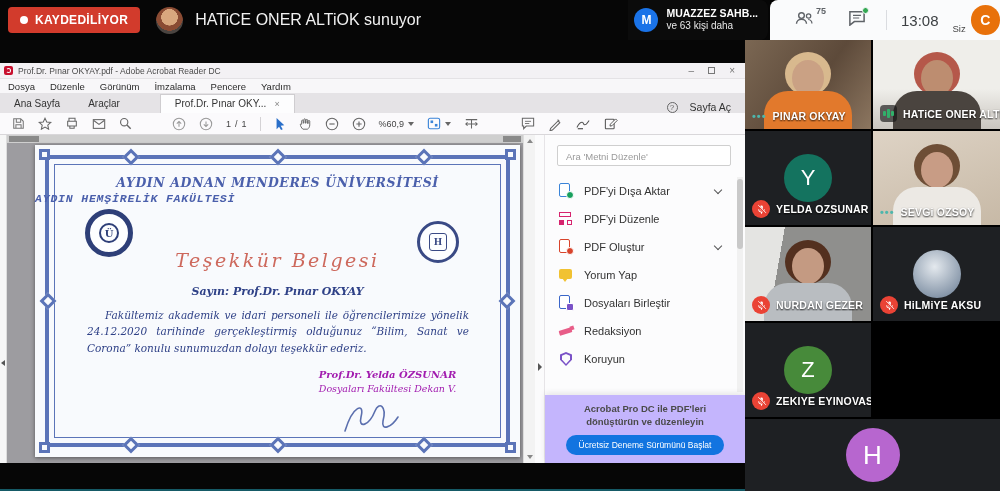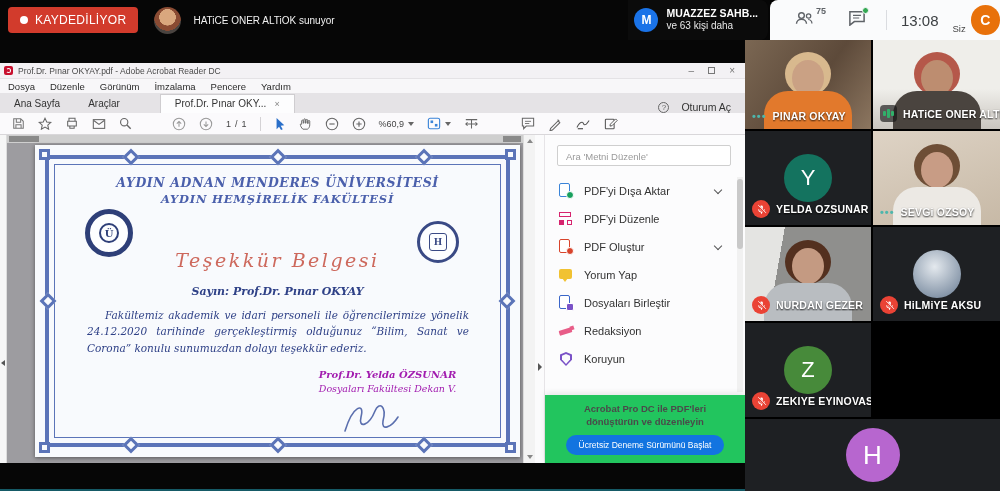--- a/index.html
+++ b/index.html
@@ -5,25 +5,25 @@
   html,body{margin:0;padding:0;background:#222;}
   *{box-sizing:border-box;}
   .stage{position:relative;width:1000px;height:491px;background:#000;overflow:hidden;
          font-family:"Liberation Sans",sans-serif;}
 
   
   .topbar{position:absolute;left:0;top:0;width:1000px;height:40px;}
   .topbar-left{position:absolute;left:0;top:0;width:770px;height:40px;background:#060606;
                display:flex;align-items:center;}
   .rec-badge{margin-left:8px;height:26px;border-radius:4px;background:#d23b2c;color:#fff;
-             display:flex;align-items:center;gap:7px;padding:0 12px;font-size:12px;font-weight:normal;letter-spacing:.3px;}
+             display:flex;align-items:center;gap:7px;padding:0 12px;font-size:12px;font-weight:bold;letter-spacing:.3px;}
   .rec-dot{width:8px;height:8px;border-radius:50%;background:#fff;}
   .presenter-avatar{width:27px;height:27px;border-radius:50%;margin-left:16px;
         background:radial-gradient(circle at 50% 38%,#d9a77e 0 38%,#8a4b33 39% 62%,#4a4440 63%);}
-  .presenter-text{color:#f1f1f1;font-size:10px;margin-left:12px;font-weight:500;}
+  .presenter-text{color:#f1f1f1;font-size:16px;margin-left:12px;font-weight:500;}
   .overflow-pill{position:absolute;right:2px;top:0;height:40px;display:flex;align-items:center;
                  background:#0b0b0b;border-radius:0 8px 8px 0;padding:0 10px 0 6px;gap:8px;}
   .m-circle{width:24px;height:24px;border-radius:50%;background:#1a73e8;color:#fff;font-size:12px;
             display:flex;align-items:center;justify-content:center;font-weight:bold;}
   .pill-lines{display:flex;flex-direction:column;line-height:1.25;}
   .pill-lines .l1{color:#fff;font-size:10.5px;font-weight:bold;}
   .pill-lines .l2{color:#e8e8e8;font-size:10px;}
   .topbar-right{position:absolute;left:770px;top:0;width:230px;height:40px;background:#fafbfc;
                 display:flex;align-items:center;border-radius:8px 0 0 0;}
   .ppl-wrap{position:relative;margin-left:24px;}
@@ -84,22 +84,22 @@
 
   
   .page{position:absolute;left:28px;top:10px;width:485px;height:312px;background:#f8fafd;
         box-shadow:0 1px 4px rgba(0,0,0,.45);font-family:"DejaVu Serif",serif;}
   .fr-outer{position:absolute;inset:10px;border:4px solid #5b74b8;}
   .fr-inner{position:absolute;inset:19px;border:1px solid #5b74b8;}
   .fr-sq{position:absolute;width:11px;height:11px;border:3px solid #5b74b8;background:#f8fafd;}
   .fr-di{position:absolute;width:12px;height:12px;border:3px solid #5b74b8;background:#f8fafd;transform:rotate(45deg);}
   .cert-h1{position:absolute;top:30px;left:0;right:0;text-align:center;font-size:12.5px;font-weight:bold;
            font-style:italic;color:#4b60ac;letter-spacing:.6px;}
-  .cert-h2{position:absolute;top:47px;left:0;right:0;text-align:center;font-size:11.5px;font-weight:bold;
-           font-style:italic;color:#4b60ac;letter-spacing:.8px;}
+  .cert-h2{position:absolute;top:47px;left:0;right:0;font-size:11.5px;font-weight:bold;
+           font-style:italic;color:#4b60ac;letter-spacing:.8px;font-family:Liberation Mono, monospace;}
   .seal{border-radius:50%;position:absolute;background:#fdfeff;display:flex;align-items:center;justify-content:center;}
   .seal-l{left:50px;top:64px;width:48px;height:48px;border:5px solid #2e3f78;}
   .seal-l .core{width:20px;height:20px;border:2px solid #2e3f78;border-radius:50%;display:flex;align-items:center;justify-content:center;color:#2e3f78;font-size:10px;font-weight:bold;}
   .seal-r{left:382px;top:76px;width:42px;height:42px;border:3px solid #3a4a85;}
   .seal-r .core{width:18px;height:18px;border:1.5px solid #3a4a85;border-radius:3px;display:flex;align-items:center;justify-content:center;color:#3a4a85;font-size:9px;font-weight:bold;}
   .cert-title{position:absolute;top:104px;left:0;right:0;text-align:center;font-size:19px;font-style:italic;
               color:#cd685c;letter-spacing:2.5px;}
   .cert-recipient{position:absolute;top:140px;left:0;right:0;text-align:center;font-size:11px;font-weight:bold;
                   font-style:italic;color:#2f4187;}
   .cert-body{position:absolute;top:162px;left:52px;width:382px;font-size:10.5px;font-style:italic;color:#2f4187;
@@ -114,21 +114,21 @@
   .searchbox{position:absolute;left:12px;right:14px;top:10px;height:21px;background:#fff;border:1px solid #cfcfcf;border-radius:2px;}
   .searchbox input{width:100%;height:100%;border:none;outline:none;background:transparent;font-size:9.5px;
                    color:#333;padding:0 8px;font-family:"Liberation Sans",sans-serif;}
   .searchbox input::placeholder{color:#9a9a9a;}
   .toollist{position:absolute;left:0;right:10px;top:42px;}
   .tool-item{display:flex;align-items:center;gap:10px;padding:6px 14px;position:relative;}
   .tool-item .lbl{font-size:11px;color:#323232;}
   .chev{position:absolute;right:14px;width:6px;height:6px;border-right:1.5px solid #555;border-bottom:1.5px solid #555;transform:rotate(45deg);margin-top:-3px;}
   .list-scroll{position:absolute;right:2px;top:42px;width:6px;height:215px;background:#f1f1f1;}
   .list-scroll .thumb{position:absolute;left:0;right:0;top:2px;height:70px;background:#c9c9c9;border-radius:3px;}
-  .promo{position:absolute;left:0;right:0;bottom:0;height:68px;background:#22c55e;box-shadow:0 -2px 6px rgba(0,0,0,.09);
+  .promo{position:absolute;left:0;right:0;bottom:0;height:68px;background:#c4b5fd;box-shadow:0 -2px 6px rgba(0,0,0,.09);
          display:flex;flex-direction:column;align-items:center;justify-content:center;}
   .promo .pl{font-size:9.5px;font-weight:bold;color:#4a4a4a;line-height:1.35;text-align:center;}
   .cta{margin-top:7px;background:#1274e0;color:#fff;font-size:8.5px;border:none;border-radius:11px;
        padding:5px 13px;font-family:"Liberation Sans",sans-serif;}
 
   
   .ticon{width:15px;height:16px;position:relative;flex:0 0 15px;}
   .ticon .pg{position:absolute;left:0;top:0;width:11px;height:14px;border-radius:2px;border:1.6px solid #888;background:#fff;}
   .ticon .bd{position:absolute;right:0;bottom:0;width:8px;height:8px;border-radius:50%;border:1.5px solid #fff;}
   .ic-export .pg{border-color:#3a84d8;} .ic-export .bd{background:#18a05d;}
@@ -247,21 +247,21 @@
 
       <div class="a-tabbar">
         <span class="a-tab">Ana Sayfa</span>
         <span class="a-tab">Araçlar</span>
         <span class="a-tab active">
           <span>Prof.Dr. Pınar OKY...</span>
           <span class="x">×</span>
         </span>
         <span class="tab-right">
           <span class="help-circ">?</span>
-          <span>Oturum Aç</span>
+          <span>Sayfa Aç</span>
         </span>
       </div>
 
       <div class="a-toolbar">
         <svg width="13" height="13" viewBox="0 0 15 15">
             <path d="M2 2h8l3 3v8H2z M5 2v4h5V2 M4.5 13V9h6v4" fill="none" stroke="#777" stroke-width="1.2"></path>
           </svg>
         <svg width="14" height="13" viewBox="0 0 16 15">
             <path d="M8 1.5l2 4.3 4.7.5-3.5 3.2 1 4.6L8 11.7l-4.2 2.4 1-4.6L1.3 6.3 6 5.8z" fill="none" stroke="#666" stroke-width="1.2"></path>
           </svg>

